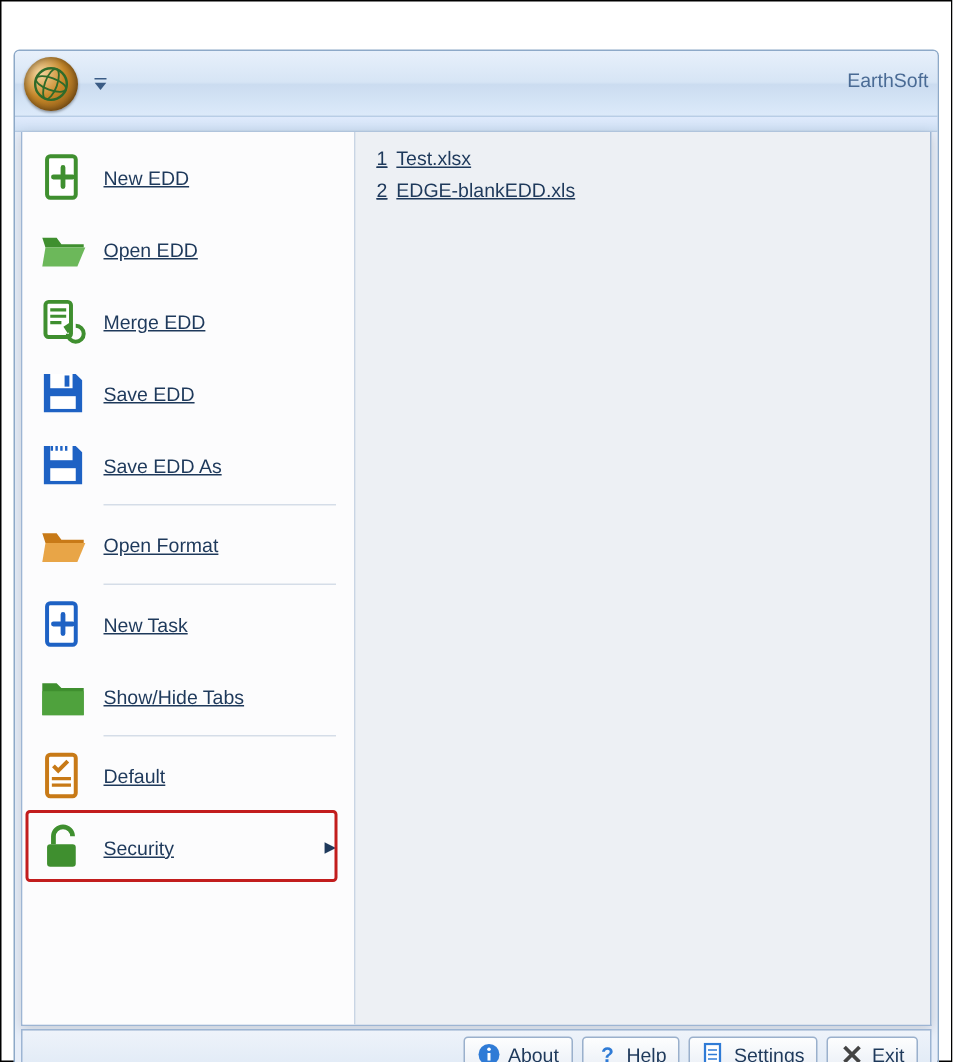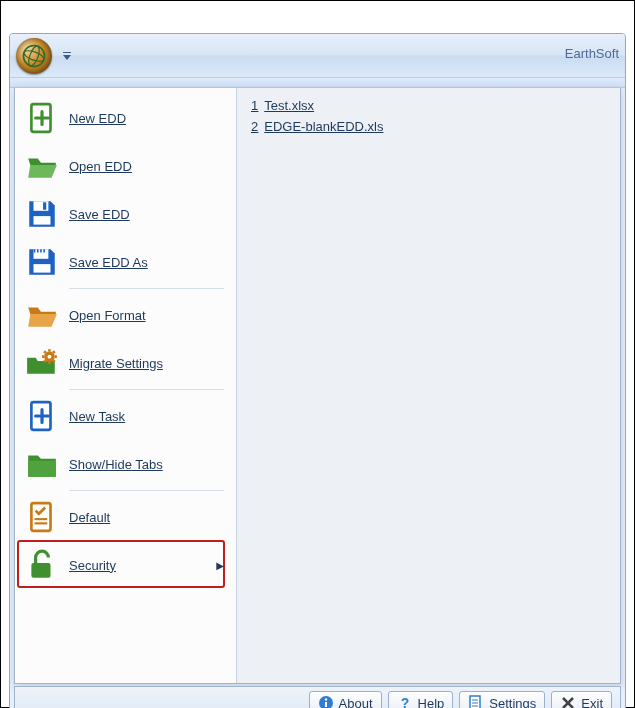--- a/index.html
+++ b/index.html
@@ -186,20 +186,35 @@
           <div class="menu-item">
             <span class="icon">
               <svg viewBox="0 0 32 32">
                   <path d="M3 9 h9 l3 4 h14 v2 H5 Z" fill="#3f8f2f"></path>
                   <path d="M5 15 h25 l-5 12 H3 Z" fill="#6cb85a"></path>
                 </svg>
             </span>
             <span class="label">Open EDD</span>
           </div>
 
+          <div class="menu-item">
+            <span class="icon">
+              <svg viewBox="0 0 32 32">
+                  <rect x="5" y="4" width="16" height="22" rx="2" fill="#fff" stroke="#3f8f2f" stroke-width="2.5"></rect>
+                  <line x1="8" y1="9" x2="18" y2="9" stroke="#3f8f2f" stroke-width="2"></line>
+                  <line x1="8" y1="13" x2="18" y2="13" stroke="#3f8f2f" stroke-width="2"></line>
+                  <line x1="8" y1="17" x2="15" y2="17" stroke="#3f8f2f" stroke-width="2"></line>
+                  <g transform="translate(18 18)">
+                    <path d="M6 1 A5 5 0 1 1 1 6" fill="none" stroke="#3f8f2f" stroke-width="2.5"></path>
+                    <path d="M3 0 l-3 2 l2 3" fill="none" stroke="#3f8f2f" stroke-width="2.5"></path>
+                  </g>
+                </svg>
+            </span>
+            <span class="label">Merge EDD</span>
+          </div>
 
           <div class="menu-item">
             <span class="icon">
               <svg viewBox="0 0 32 32">
                   <path d="M4 4 h20 l4 4 v20 h-24 Z" fill="#1e62c4"></path>
                   <rect x="8" y="4" width="14" height="9" fill="#fff"></rect>
                   <rect x="17" y="5" width="3" height="7" fill="#1e62c4"></rect>
                   <rect x="8" y="18" width="16" height="8" fill="#fff"></rect>
                 </svg>
             </span>
@@ -224,33 +239,20 @@
             <span class="icon">
               <svg viewBox="0 0 32 32">
                   <path d="M3 9 h9 l3 4 h14 v2 H5 Z" fill="#c87a17"></path>
                   <path d="M5 15 h25 l-5 12 H3 Z" fill="#e8a547"></path>
                 </svg>
             </span>
             <span class="label">Open Format</span>
           </div>
 
 
-          <div class="menu-item">
-            <span class="icon">
-              <svg viewBox="0 0 32 32">
-                  <path d="M2 11 h8 l2 3 h16 v12 H2 Z" fill="#3f8f2f"></path>
-                  <g transform="translate(17 4)" fill="#c87a17">
-                    <circle cx="6" cy="6" r="5"></circle>
-                    <circle cx="6" cy="6" r="1.8" fill="#fff"></circle>
-                    <path d="M6 -1 v2 M6 11 v2 M-1 6 h2 M11 6 h2 M1 1 l1.5 1.5 M9.5 9.5 l1.5 1.5 M1 11 l1.5 -1.5 M9.5 2.5 l1.5 -1.5" stroke="#c87a17" stroke-width="2.5"></path>
-                  </g>
-                </svg>
-            </span>
-            <span class="label">Migrate Settings</span>
-          </div>
 
           <div class="menu-sep"></div>
 
           <div class="menu-item">
             <span class="icon">
               <svg viewBox="0 0 32 32">
                   <rect x="6" y="3" width="18" height="26" rx="2" fill="#fff" stroke="#1e62c4" stroke-width="2.5"></rect>
                   <path d="M16 10 v12 M10 16 h12" stroke="#1e62c4" stroke-width="3" stroke-linecap="round"></path>
                 </svg>
             </span>

